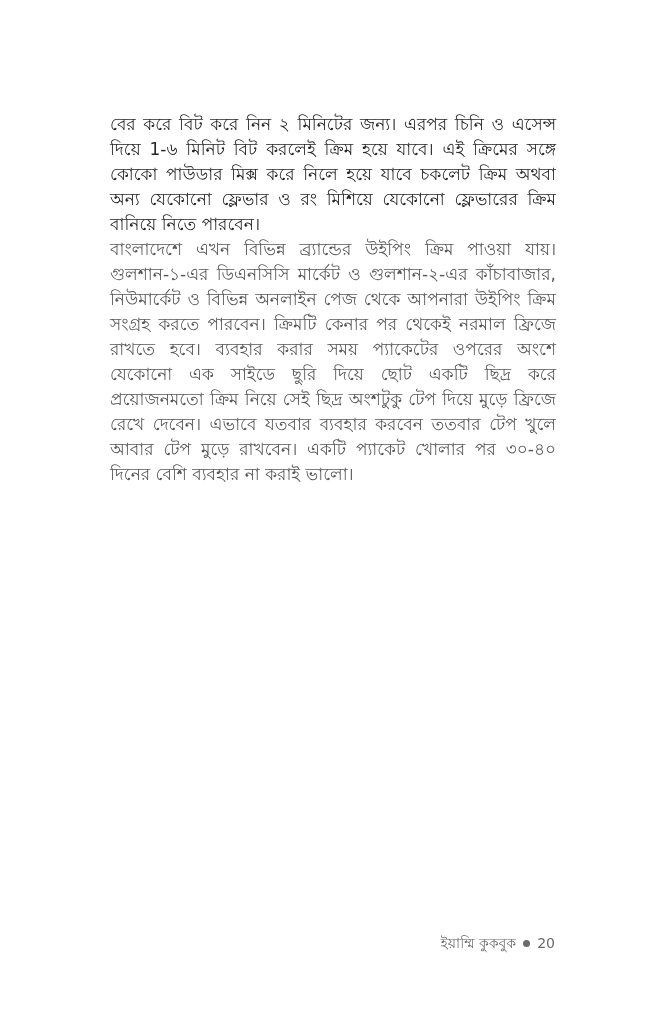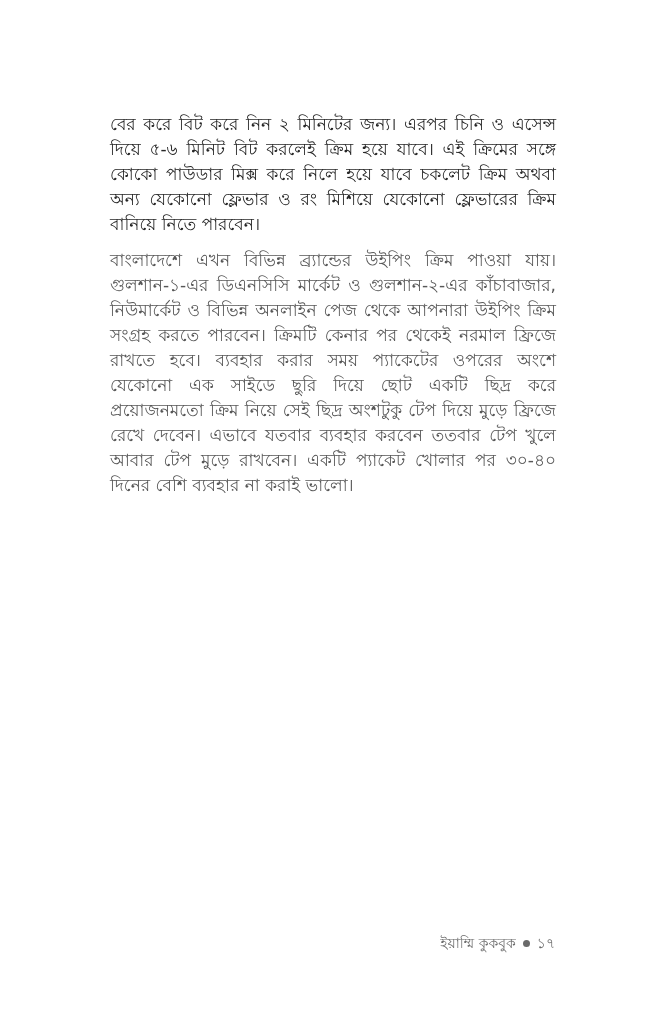--- a/index.html
+++ b/index.html
@@ -31,21 +31,20 @@
       font-size: 17px;
       line-height: 25px;
       text-align: justify;
       text-align-last: left;
     }
     .para.dark {
       color: #262626;
     }
     .para.light {
       color: #575757;
-      margin-top: 11px;
     }
     .heading {
       margin: 22px 0 18px 0;
       font-size: 19px;
       line-height: 28px;
       font-weight: bold;
       color: #1a1a1a;
     }
     .footer {
       position: absolute;
@@ -65,22 +64,22 @@
       vertical-align: middle;
       position: relative;
       top: -1px;
     }
   </style>
 </head>
 <body>
 
 <div class="page">
   <div class="content">
-    <p class="para dark">বের করে বিট করে নিন ২ মিনিটের জন্য। এরপর চিনি ও এসেন্স দিয়ে ৫-৬ মিনিট বিট করলেই ক্রিম হয়ে যাবে। এই ক্রিমের সঙ্গে কোকো পাউডার মিক্স করে নিলে হয়ে যাবে চকলেট ক্রিম অথবা অন্য যেকোনো ফ্লেভার ও রং মিশিয়ে যেকোনো ফ্লেভারের ক্রিম বানিয়ে নিতে পারবেন।</p>
+    <p class="para dark">বের করে বিট করে নিন ২ মিনিটের জন্য। এরপর চিনি ও এসেন্স দিয়ে 1-৬ মিনিট বিট করলেই ক্রিম হয়ে যাবে। এই ক্রিমের সঙ্গে কোকো পাউডার মিক্স করে নিলে হয়ে যাবে চকলেট ক্রিম অথবা অন্য যেকোনো ফ্লেভার ও রং মিশিয়ে যেকোনো ফ্লেভারের ক্রিম বানিয়ে নিতে পারবেন।</p>
 
 
     <p class="para light">বাংলাদেশে এখন বিভিন্ন ব্র্যান্ডের উইপিং ক্রিম পাওয়া যায়। গুলশান-১-এর ডিএনসিসি মার্কেট ও গুলশান-২-এর কাঁচাবাজার, নিউমার্কেট ও বিভিন্ন অনলাইন পেজ থেকে আপনারা উইপিং ক্রিম সংগ্রহ করতে পারবেন। ক্রিমটি কেনার পর থেকেই নরমাল ফ্রিজে রাখতে হবে। ব্যবহার করার সময় প্যাকেটের ওপরের অংশে যেকোনো এক সাইডে ছুরি দিয়ে ছোট একটি ছিদ্র করে প্রয়োজনমতো ক্রিম নিয়ে সেই ছিদ্র অংশটুকু টেপ দিয়ে মুড়ে ফ্রিজে রেখে দেবেন। এভাবে যতবার ব্যবহার করবেন ততবার টেপ খুলে আবার টেপ মুড়ে রাখবেন। একটি প্যাকেট খোলার পর ৩০-৪০ দিনের বেশি ব্যবহার না করাই ভালো।</p>
   </div>
 
   <div class="footer">
-    <span>ইয়াম্মি কুকবুক</span><span class="dot"></span><span>১৭</span>
+    <span>ইয়াম্মি কুকবুক</span><span class="dot"></span><span>20</span>
   </div>
 </div>
 
 </body></html>

